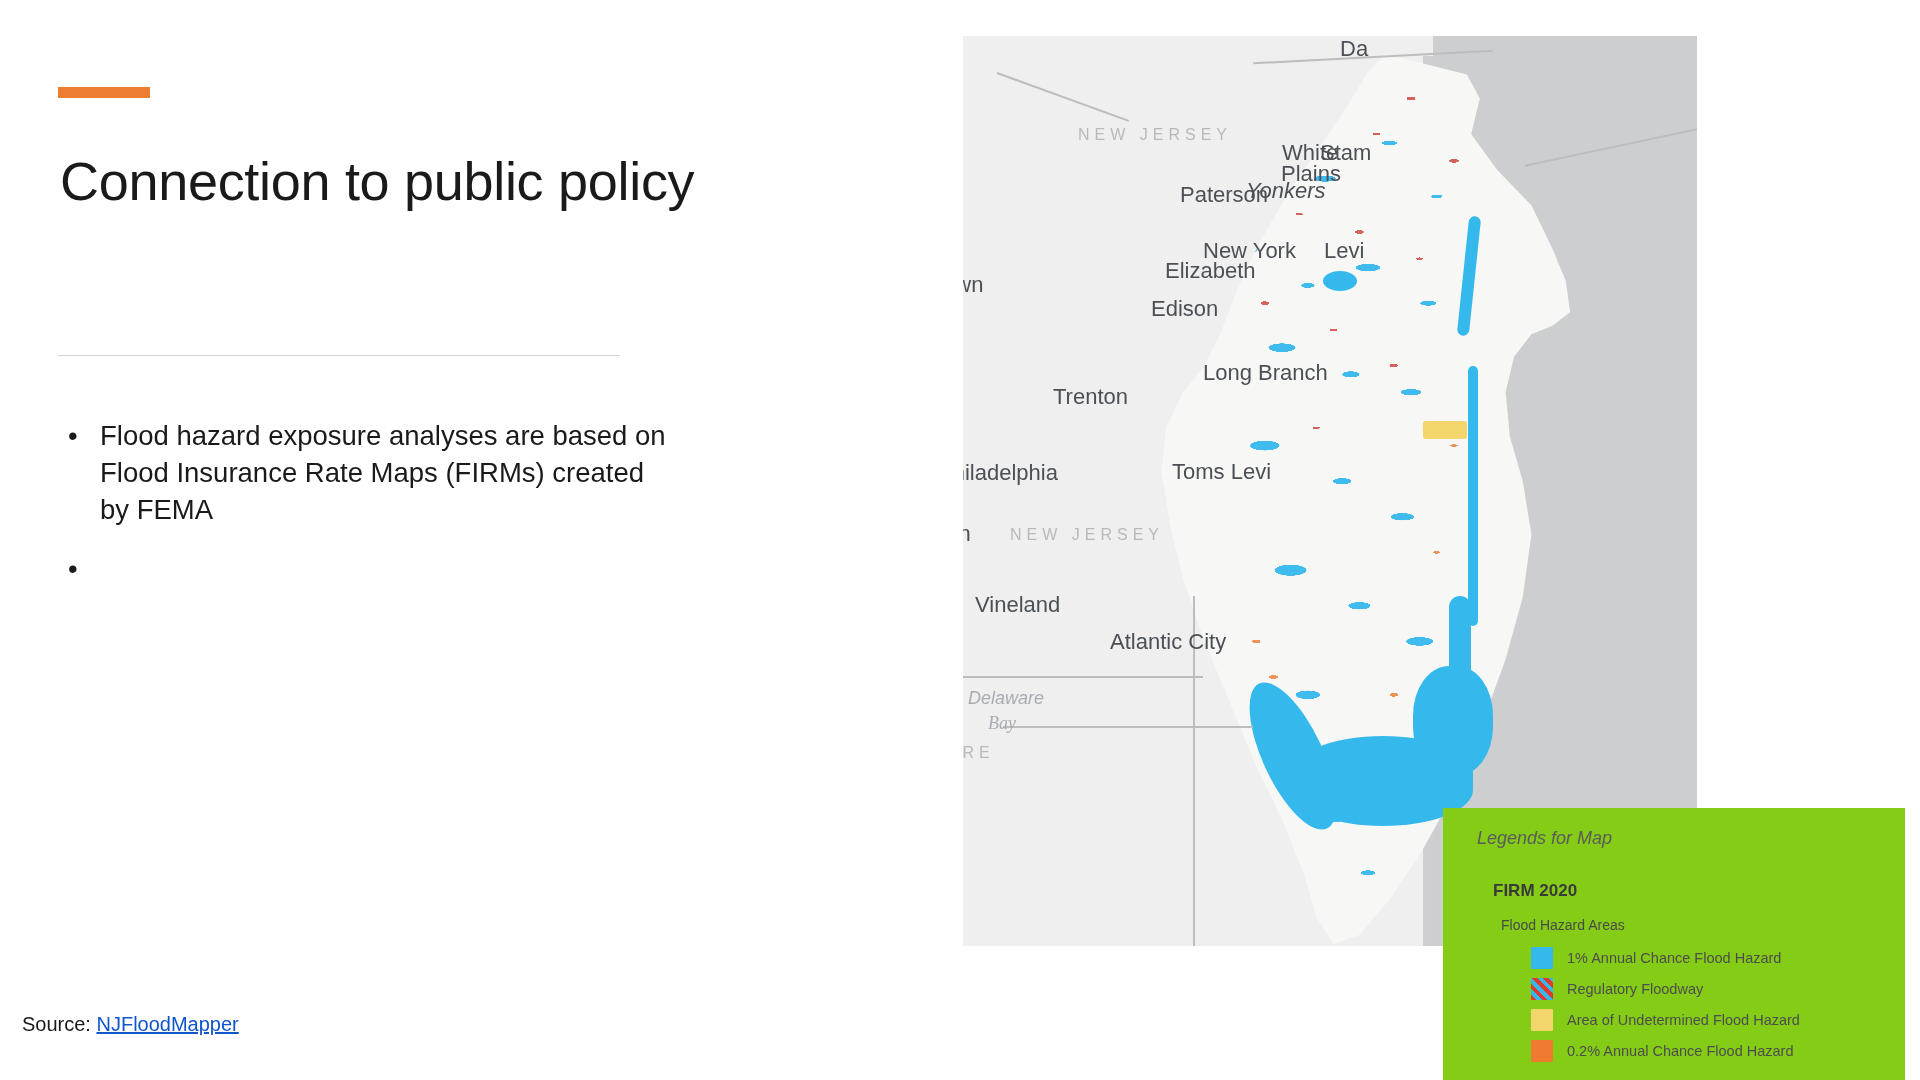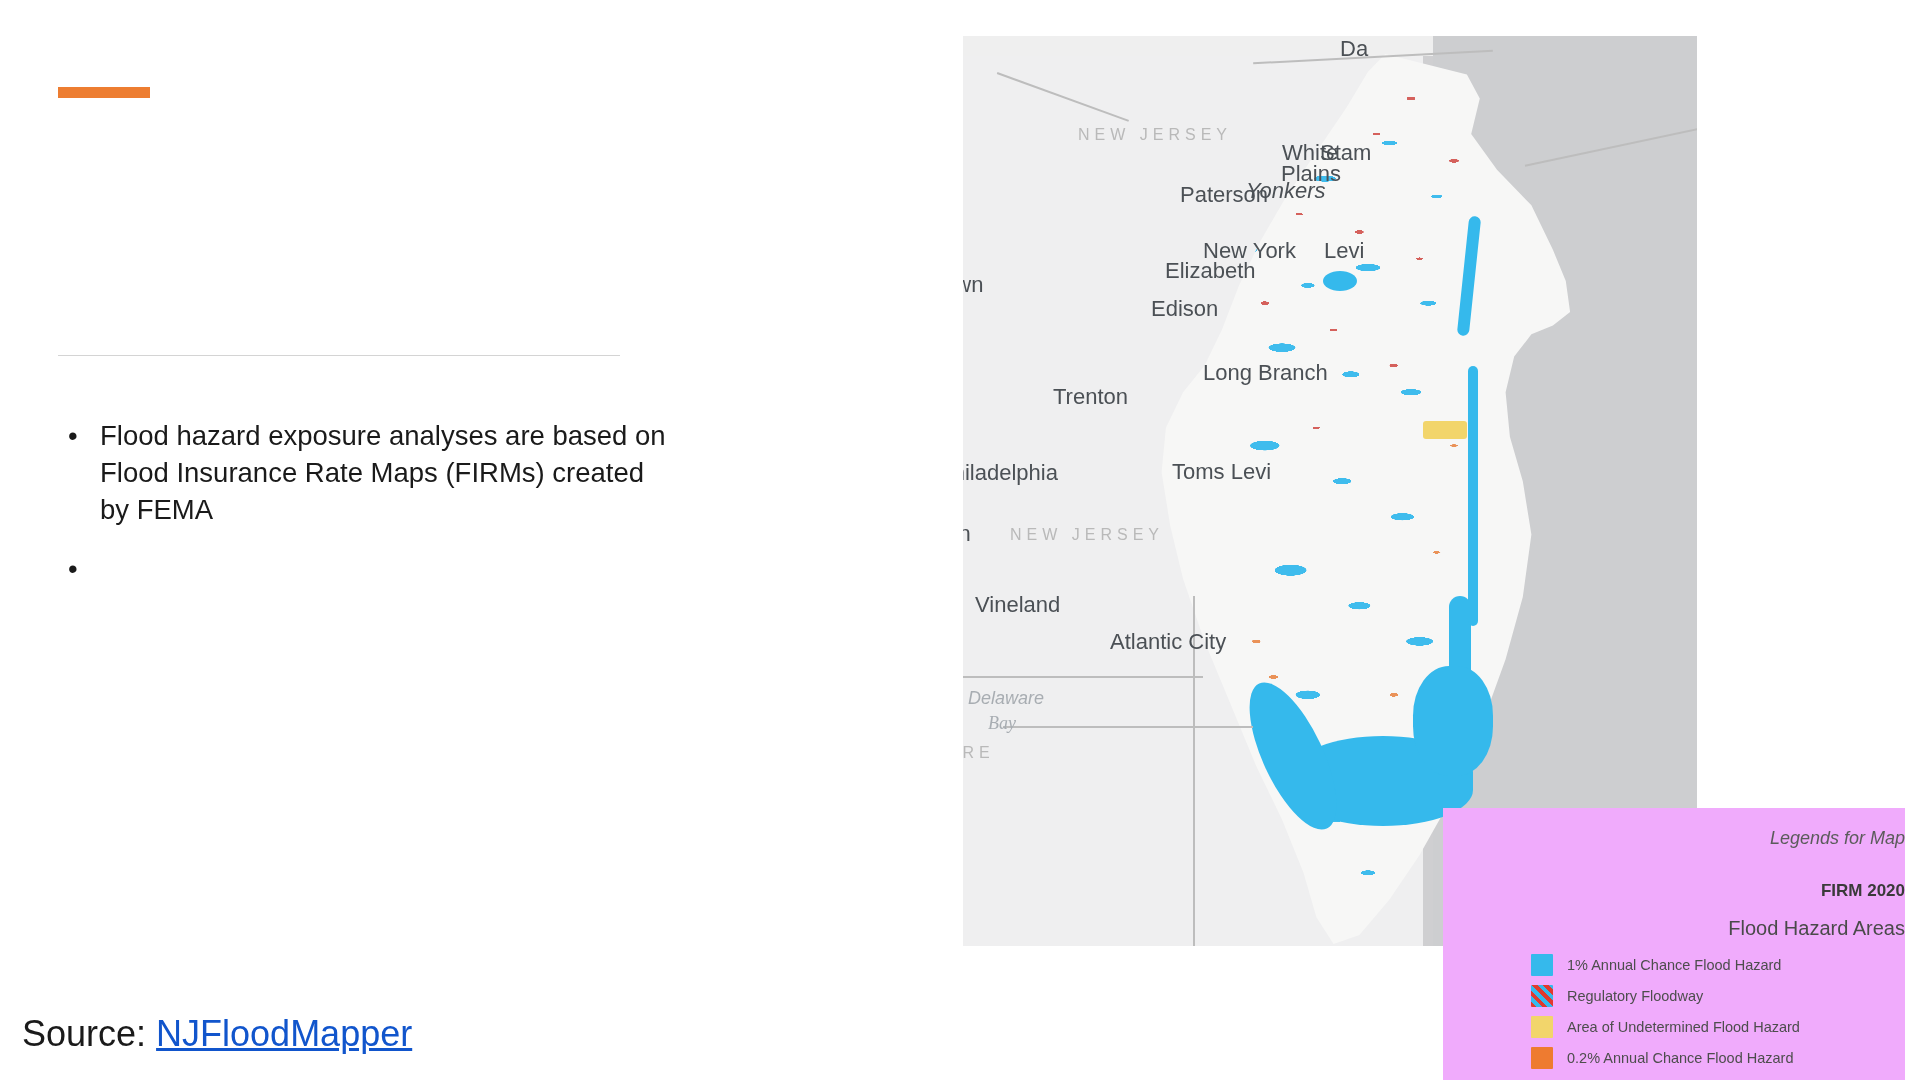--- a/index.html
+++ b/index.html
@@ -75,21 +75,21 @@
     left: 10px;
     top: 0;
     font-size: 27.5px;
     line-height: 1.34;
     color: #1a1a1a;
   }
 
   #source-line {
     position: absolute;
     left: 22px; top: 1013px;
-    font-size: 36px;
+    font-size: 20px;
     color: #1a1a1a;
     white-space: nowrap;
   }
   #source-link {
     color: #1155CC;
     text-decoration: underline;
     cursor: pointer;
   }
 
   
@@ -245,39 +245,38 @@
     font-style: italic;
     font-size: 18px;
   }
 
   
   #legend-panel {
     position: absolute;
     left: 1443px; top: 808px;
     width: 462px;
     height: 272px;
-    background: #f0abfc;
+    background: #84cc16;
     padding: 14px 0 16px 0;
     box-sizing: border-box;
-    text-align: right;
   }
   #legend-heading {
     font-style: italic;
     font-size: 18px;
     color: #5b5b5b;
     margin: 6px 0 0 34px;
   }
   #legend-firm-title {
     font-size: 17px;
     font-weight: bold;
     color: #3a3a3a;
     margin: 32px 0 0 50px;
   }
   #legend-group-title {
-    font-size: 20px;
+    font-size: 14px;
     color: #4a4a4a;
     margin: 16px 0 0 58px;
   }
   #legend-items {
     margin: 14px 0 0 0;
     padding: 0;
     list-style: none;
   }
   .legend-row {
     display: flex;
@@ -306,20 +305,21 @@
 </style>
 </head>
 <body>
 
 <div id="slide">
 
   <div id="left-col">
 
     <div id="accent-bar"></div>
 
+    <div id="slide-title">Connection to public policy</div>
 
     <div id="title-divider"></div>
 
     <ul id="bullet-list">
       <li class="bullet-item">
         <span class="bullet-dot">•</span>
         <span>Flood hazard exposure analyses are based on Flood Insurance Rate Maps (FIRMs) created by FEMA</span>
       </li>
       <li class="bullet-item">
         <span class="bullet-dot">•</span>

